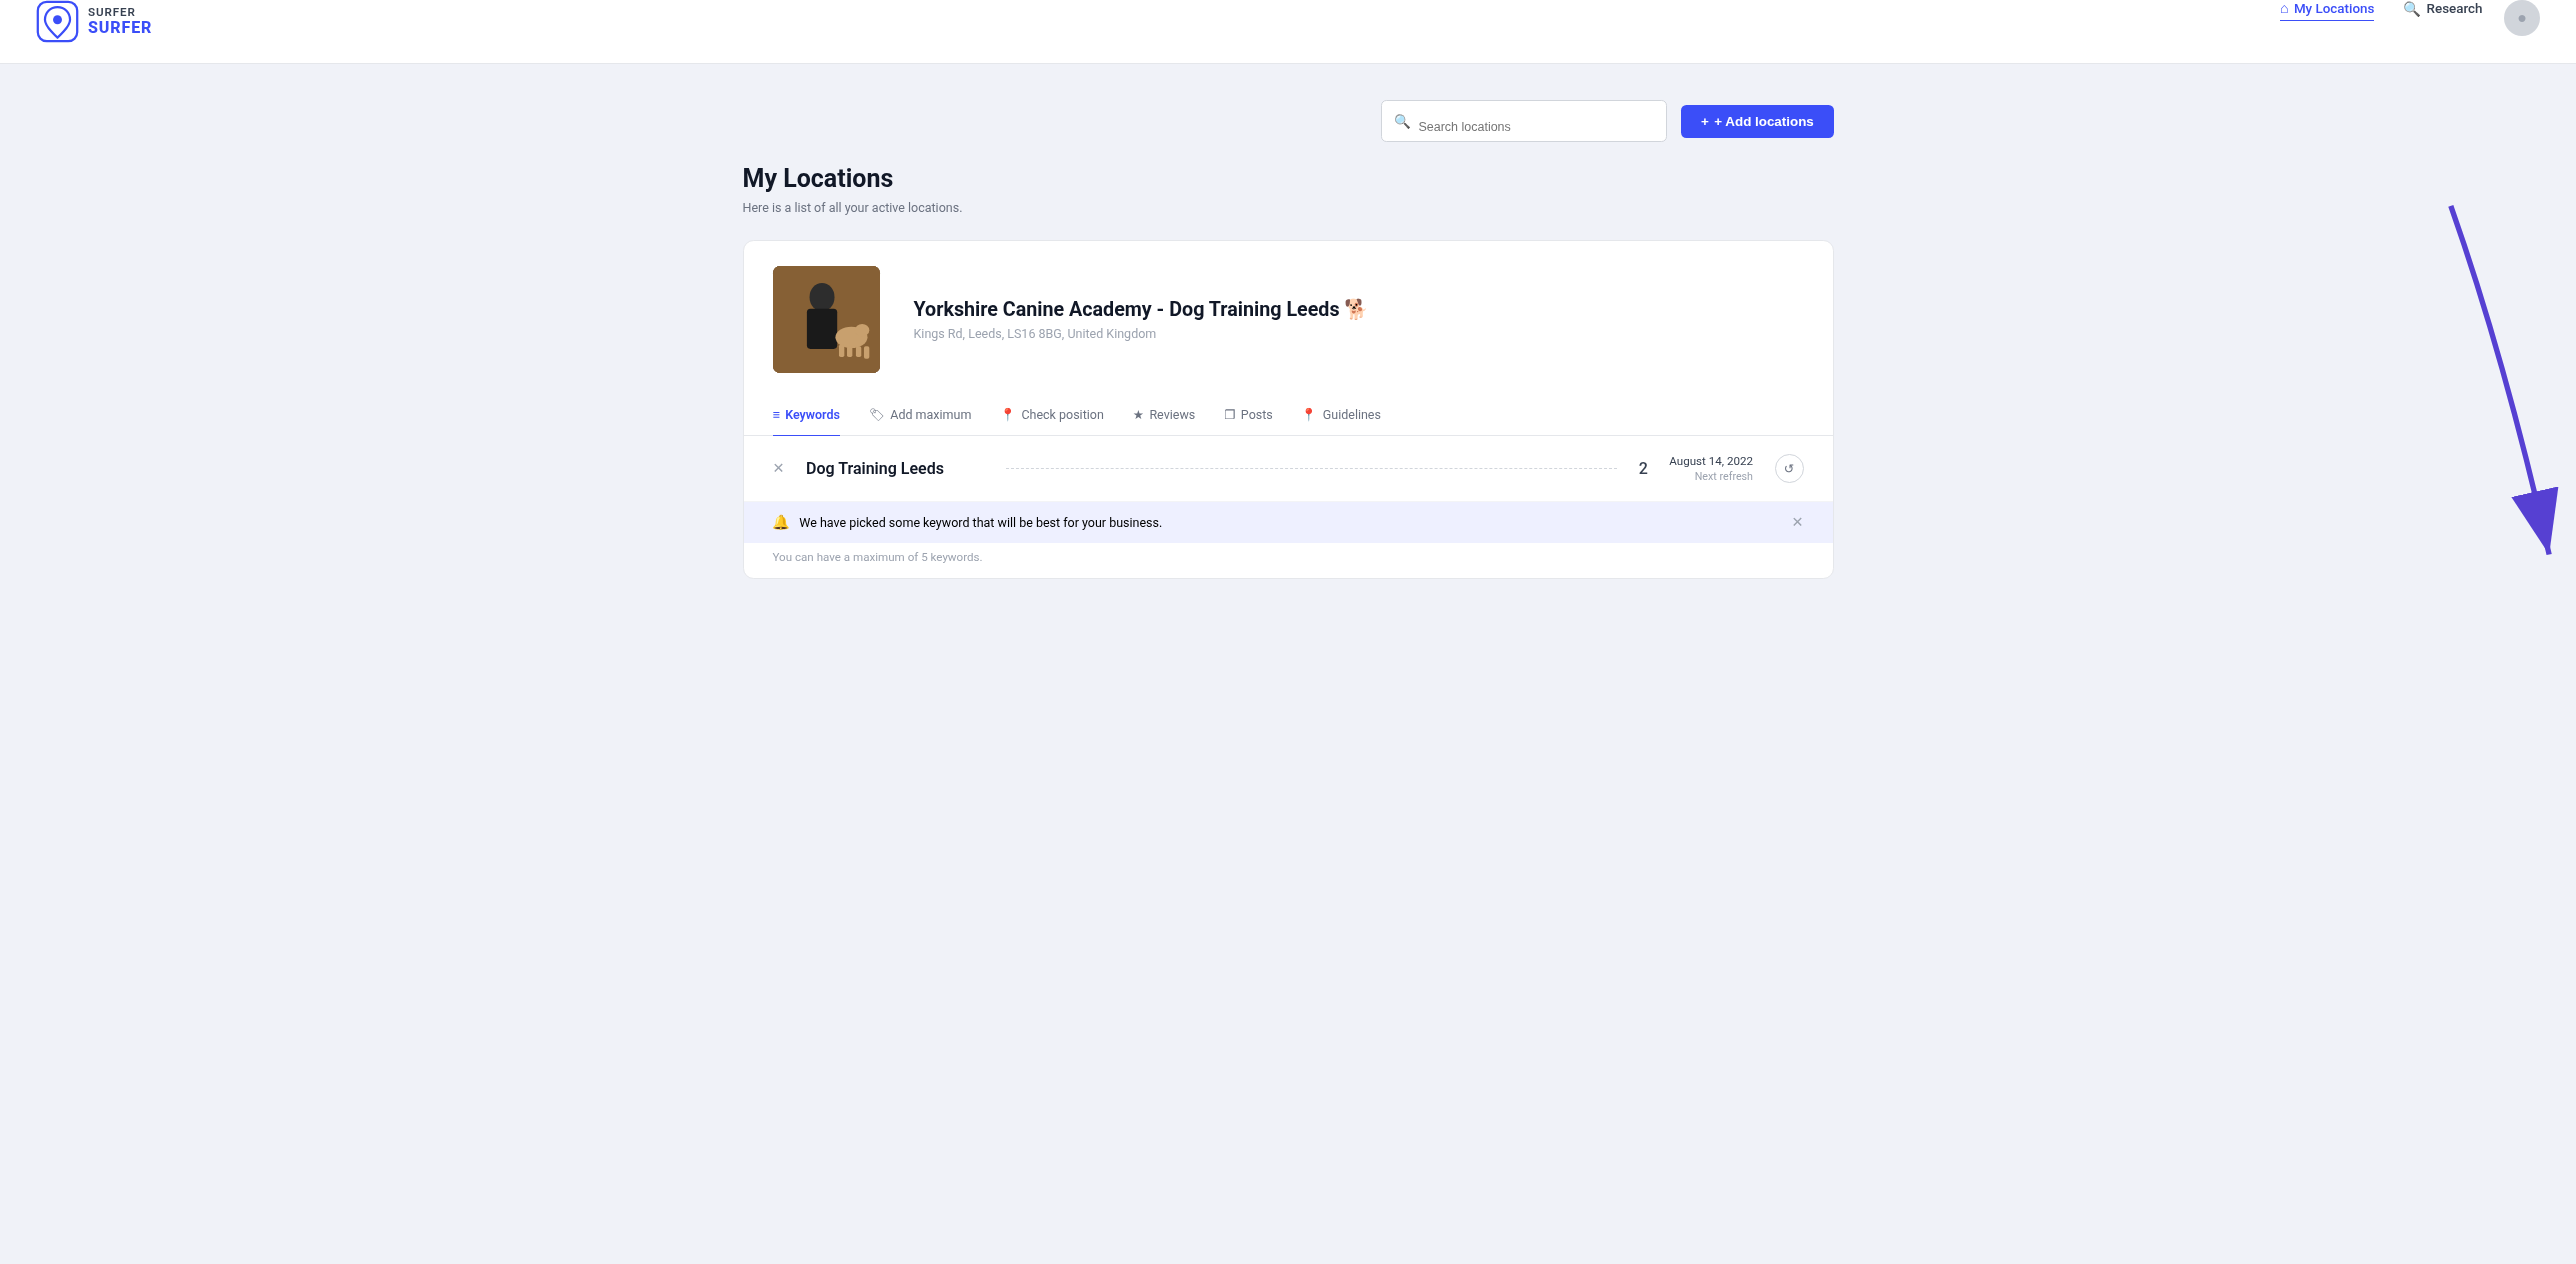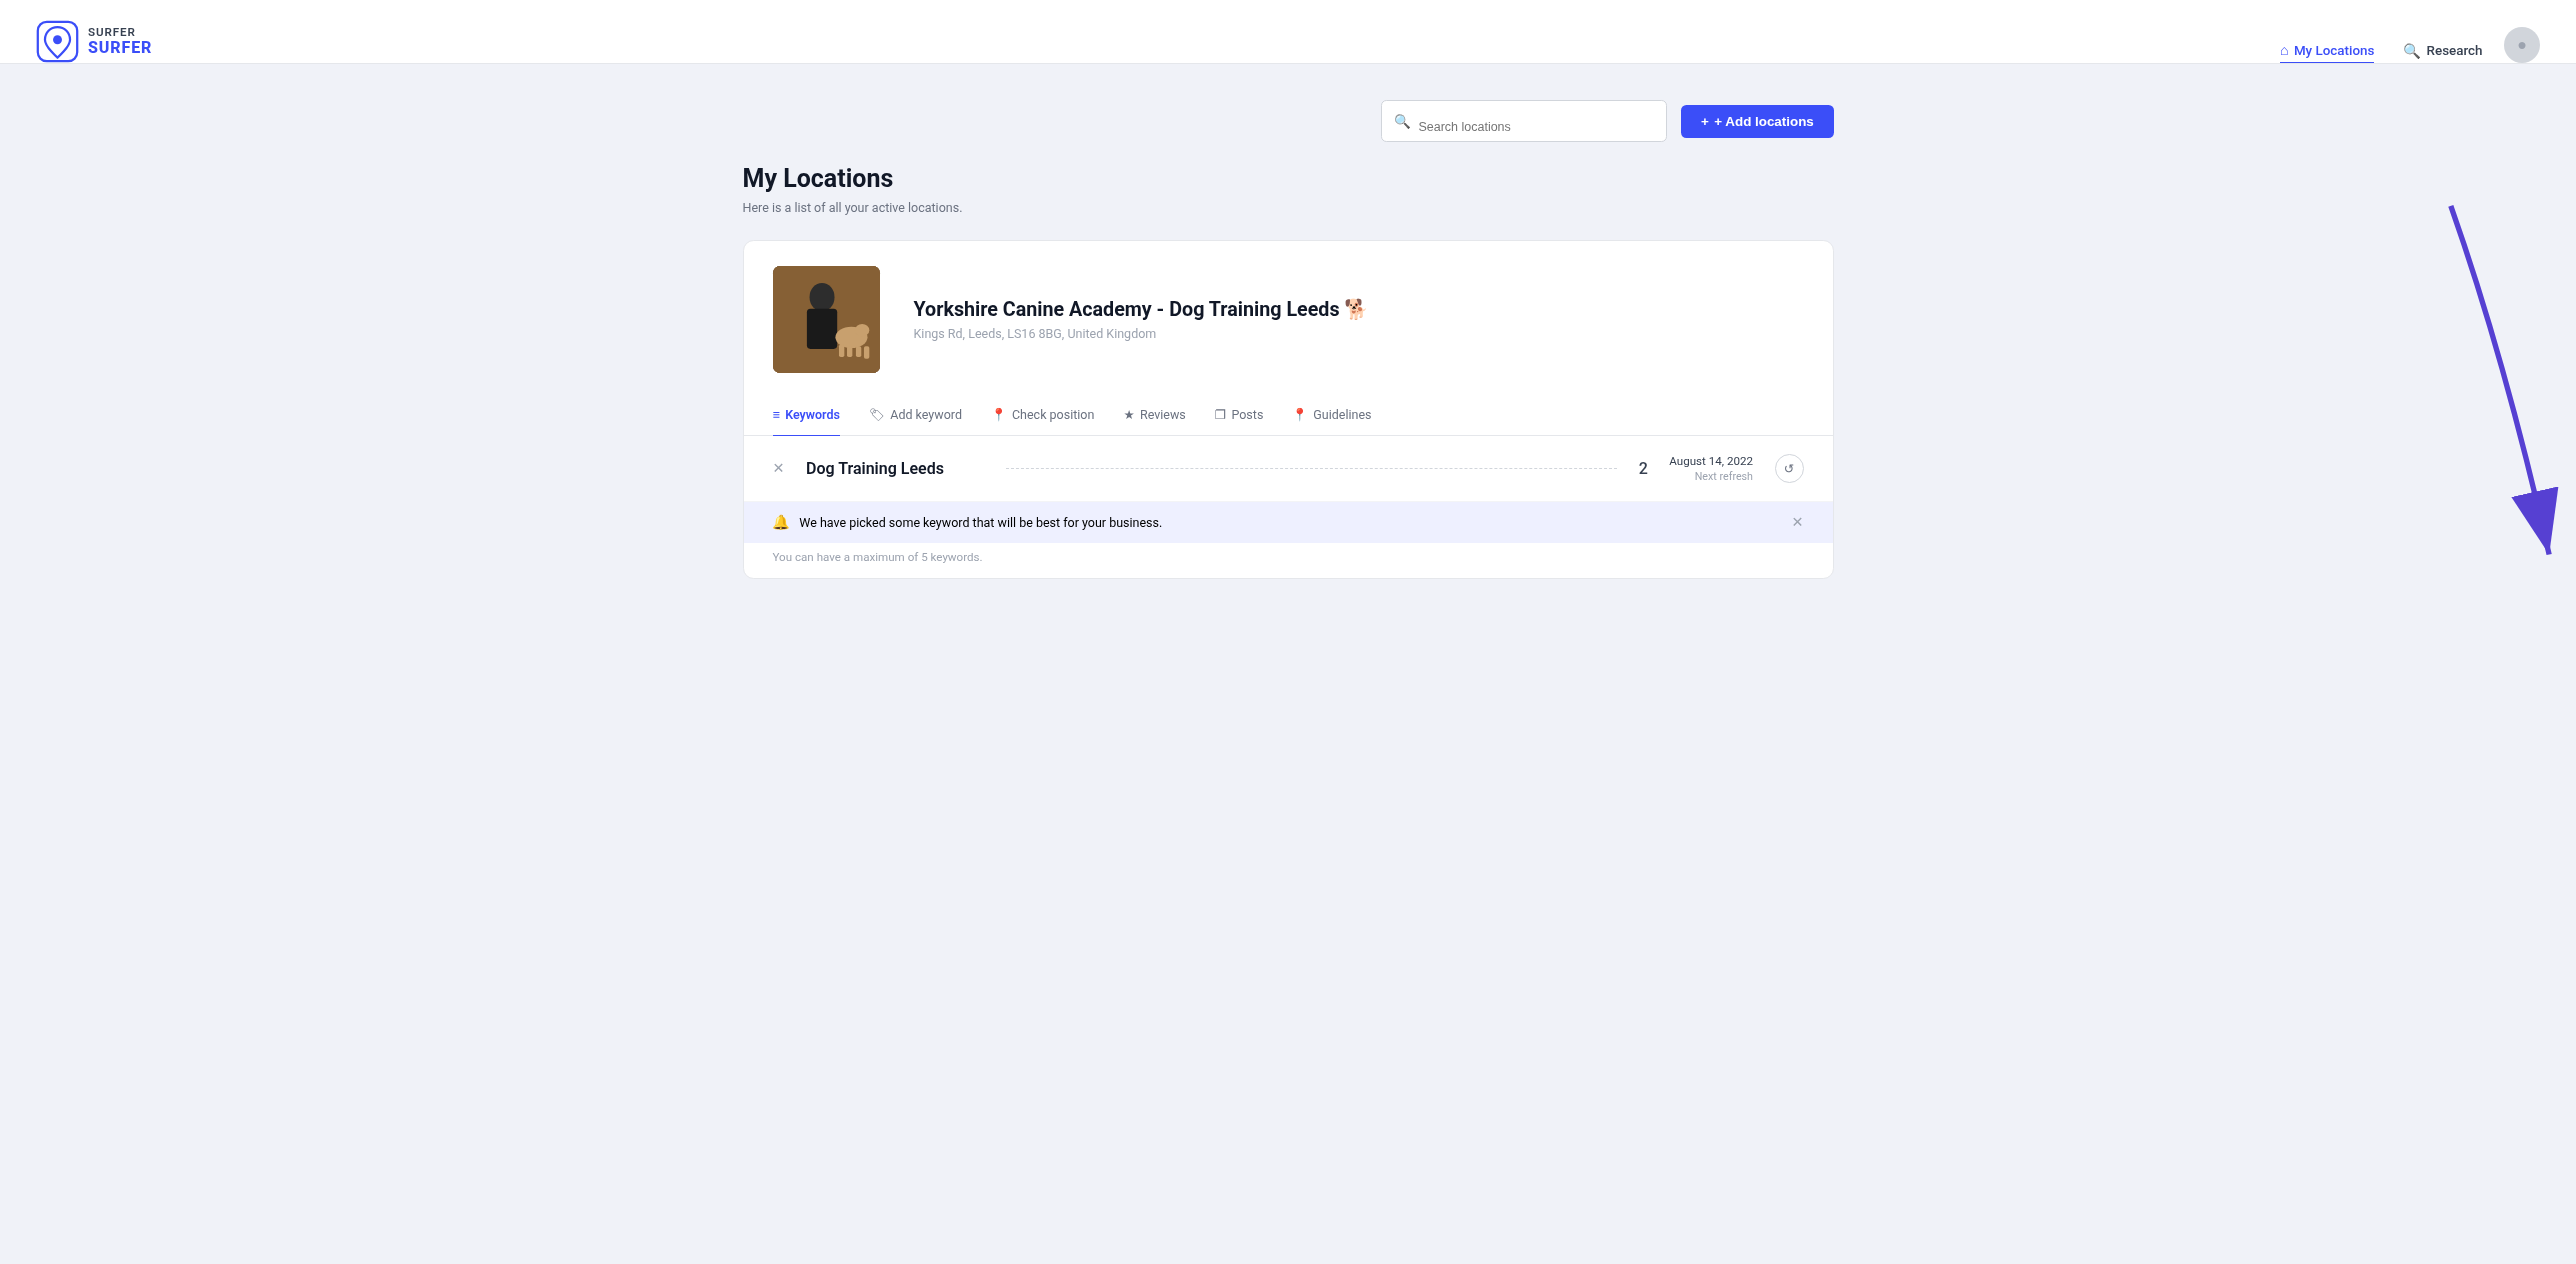--- a/index.html
+++ b/index.html
@@ -8,21 +8,21 @@
       background: #f0f2f8;
       min-height: 100vh;
     }
 
     
     .header {
       background: #fff;
       border-bottom: 0.9px solid #e5e7eb;
       height: 64px;
       display: flex;
-      align-items: flex-end;
+      align-items: flex-start;
       padding: 0 36px;
       gap: 21.5px;
     }
     .logo-area {
       display: flex;
       align-items: center;
       gap: 9px;
       margin-right: auto;
     }
     .logo-icon {
@@ -446,21 +446,21 @@
       </div>
     </div>
 
     <div class="tabs-bar">
       <div class="tab-item active">
         <span class="tab-icon">≡</span>
         <span>Keywords</span>
       </div>
       <div class="tab-item">
         <span class="tab-icon">🏷</span>
-        <span>Add keyword</span>
+        <span>Add maximum</span>
       </div>
       <div class="tab-item">
         <span class="tab-icon">📍</span>
         <span>Check position</span>
       </div>
       <div class="tab-item">
         <span class="tab-icon">★</span>
         <span>Reviews</span>
       </div>
       <div class="tab-item">

